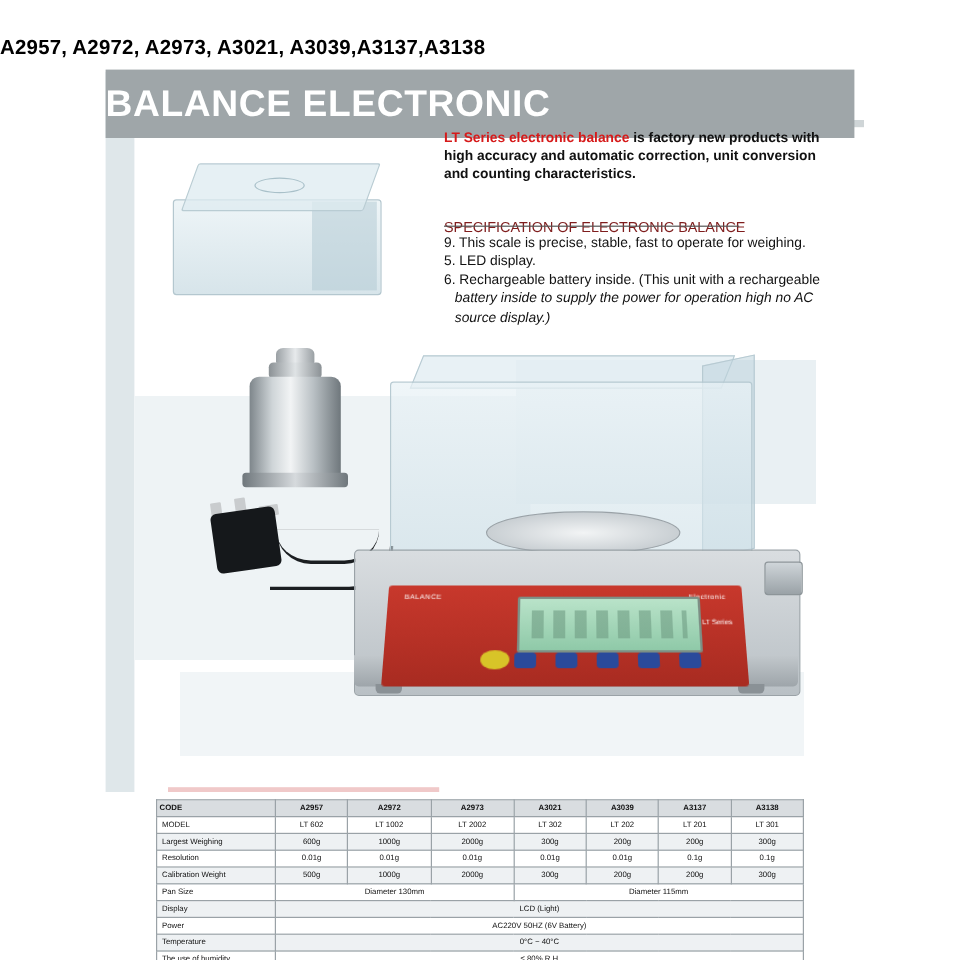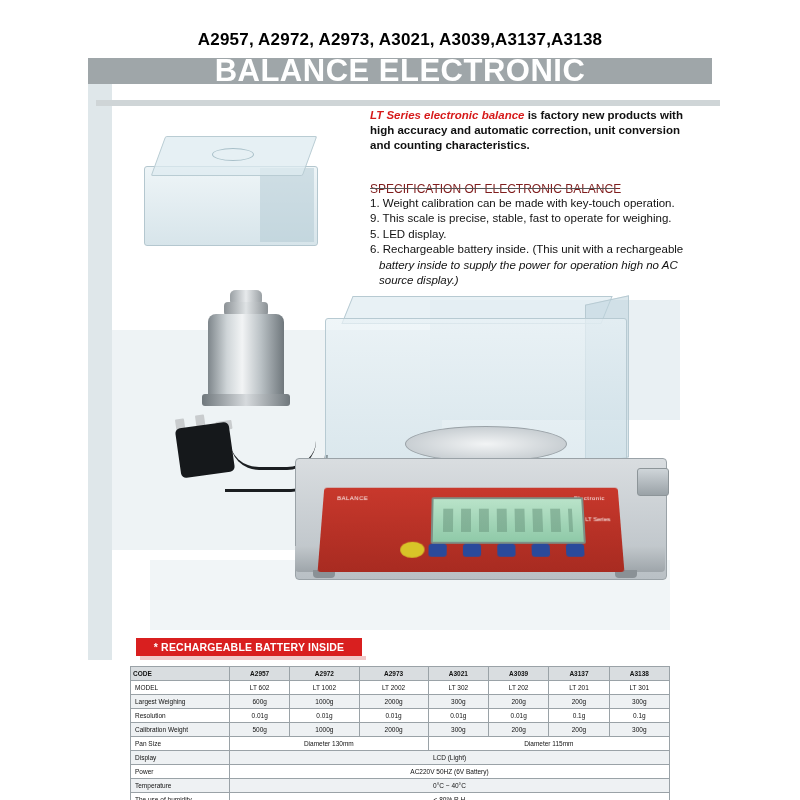--- a/index.html
+++ b/index.html
@@ -26,44 +26,44 @@
     position:absolute;left:430px;top:300px;width:250px;height:120px;
     background:#e9f0f3;
   }
   .bg-soft3{
     position:absolute;left:150px;top:560px;width:520px;height:70px;
     background:#f1f5f7;
   }
 
   
   .codes{
-    position:absolute;top:30px;left:0;width:800px;text-align:center;
+    position:absolute;top:30px;left:0;width:800px;
     font-size:17px;font-weight:bold;letter-spacing:.2px;
   }
 
   
   .title-bar{
-    position:absolute;left:88px;top:58px;width:624px;height:26px;
+    position:absolute;left:88px;top:58px;width:624px;height:57px;
     background:#9fa6a9;
-    display:flex;align-items:center;justify-content:center;
+    display:flex;align-items:center;justify-content:flex-start;
   }
   .title-bar .title{
     color:#ffffff;font-size:31px;font-weight:bold;letter-spacing:.5px;
   }
   .title-bar-shadow{
     position:absolute;left:96px;top:100px;width:624px;height:6px;
     background:#cfd5d7;
   }
 
   
   .intro{
     position:absolute;left:370px;top:108px;width:330px;
     font-size:11.5px;line-height:15px;font-weight:bold;color:#111;
   }
-  .intro .brand{color:#d61a1a;font-style:italic;}
+  .intro .brand{color:#d61a1a;}
   .spec-head{
     position:absolute;left:370px;top:182px;width:330px;
     font-size:12px;color:#7f1d1d;
   }
   .spec-underline{
     position:absolute;left:370px;top:188px;width:246px;height:1px;background:#555;
   }
   .spec-list{
     position:absolute;left:370px;top:196px;width:335px;
     font-size:11.5px;line-height:15.4px;color:#111;
@@ -293,21 +293,20 @@
   </div>
 
   <div class="intro">
     <span class="brand">LT Series electronic balance</span><span> is factory new products with high accuracy and automatic correction, unit conversion and counting characteristics.</span>
   </div>
 
   <div class="spec-head">SPECIFICATION OF ELECTRONIC BALANCE</div>
   <div class="spec-underline"></div>
 
   <div class="spec-list">
-    <div>1. Weight calibration can be made with key-touch operation.</div>
     <div>9. This scale is precise, stable, fast to operate for weighing.</div>
     <div>5. LED display.</div>
     <div>6. Rechargeable battery inside. (This unit with a rechargeable</div>
     <div class="italic" style="padding-left:9px">battery inside to supply the power for operation high no AC</div>
     <div class="italic" style="padding-left:9px">source display.)</div>
   </div>
 
   <div class="img-box cover">
     <div class="c-body"></div>
     <div class="c-shade"></div>
@@ -353,23 +352,20 @@
         <span></span>
         <span></span>
         <span></span>
         <span></span>
         <span></span>
       </div>
     </div>
   </div>
 
   <div class="battery-banner-shadow"></div>
-  <div class="battery-banner">
-    <span>* RECHARGEABLE BATTERY INSIDE</span>
-  </div>
 
   <table class="spec">
     <thead>
       <tr>
         <th class="label" style="text-align:left">CODE</th>
         <th>A2957</th>
         <th>A2972</th>
         <th>A2973</th>
         <th>A3021</th>
         <th>A3039</th>

